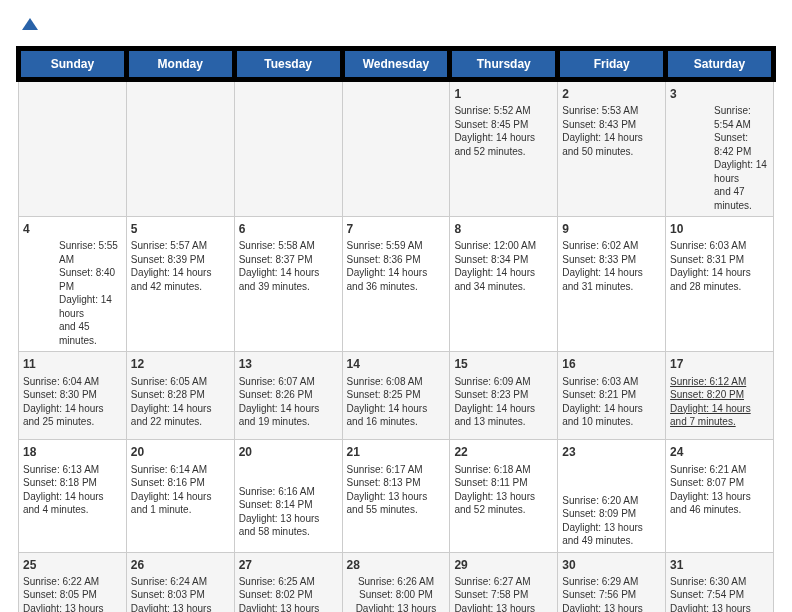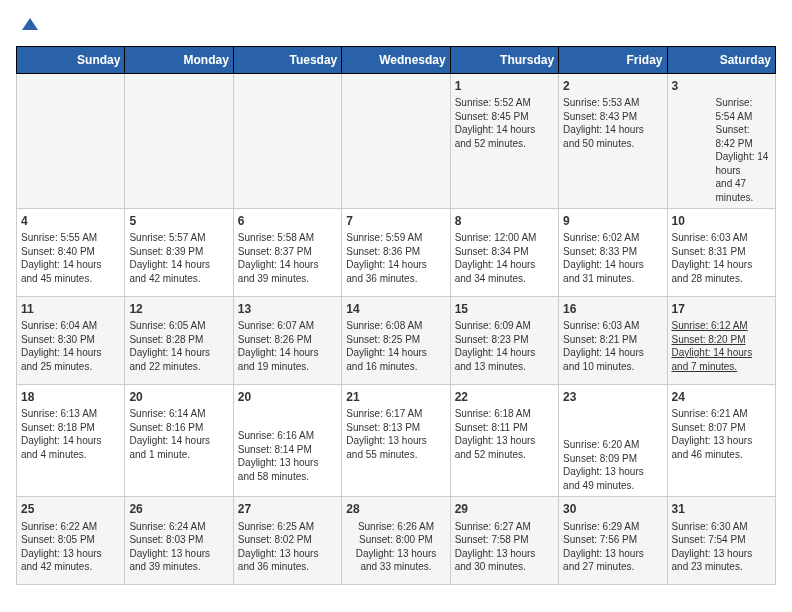--- a/index.html
+++ b/index.html
@@ -56,24 +56,24 @@
     }
     table {
       width: 100%;
       border-collapse: collapse;
       font-size: 11px;
     }
     thead th {
       background-color: #2962a8;
       color: #fff;
       padding: 6px 4px;
-      text-align: right;
+      text-align: center;
       font-size: 12px;
       font-weight: bold;
-      border: 1px solid #000000;
+      border: 5px solid #000000;
     }
     tbody td {
       border: 1px solid #ccc;
       vertical-align: top;
       padding: 4px 4px;
       min-height: 80px;
       height: 88px;
       width: calc(100% / 7);
       color: #333;
       line-height: 1.35;
@@ -153,21 +153,21 @@
           <span class="day-num">3</span>
           <div class="day-info" style="white-space: pre-line; margin-left: 44px;">Sunrise: 5:54 AM
 Sunset: 8:42 PM
 Daylight: 14 hours
 and 47 minutes.</div>
         </td>
       </tr>
       <tr>
         <td>
           <span class="day-num">4</span>
-          <div class="day-info" style="white-space: pre-line;">Sunrise: 5:55 AM
+          <div class="day-info" style="white-space: pre-line; margin-left: 36px;">Sunrise: 5:55 AM
 Sunset: 8:40 PM
 Daylight: 14 hours
 and 45 minutes.</div>
         </td>
         <td>
           <span class="day-num">5</span>
           <div class="day-info" style="white-space: pre-line;">Sunrise: 5:57 AM
 Sunset: 8:39 PM
 Daylight: 14 hours
 and 42 minutes.</div>

